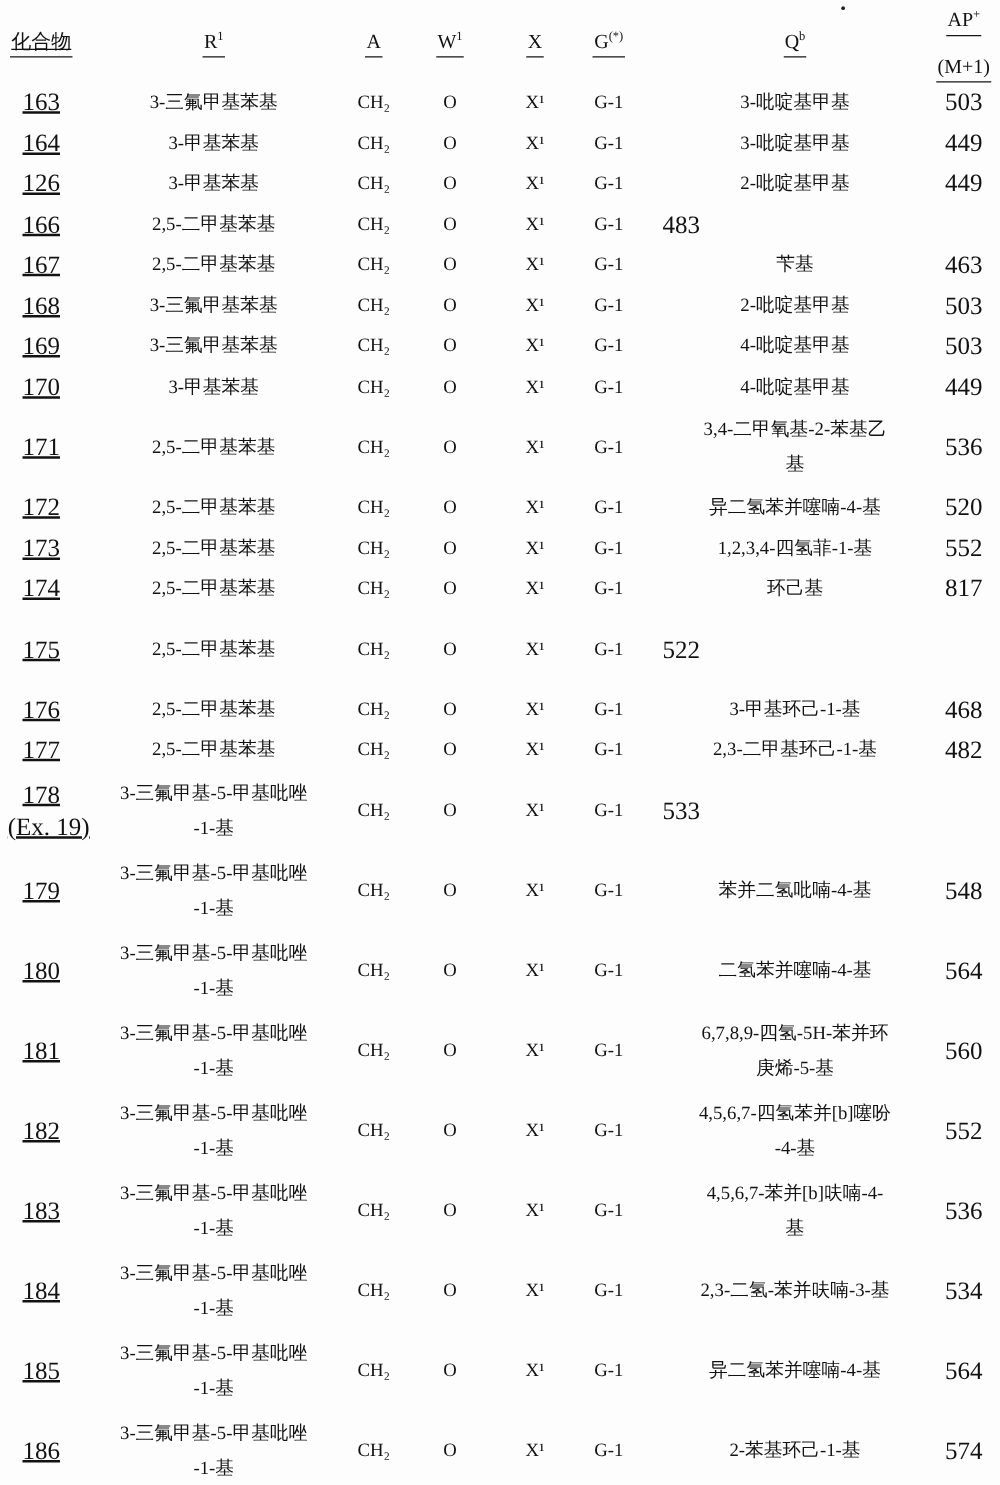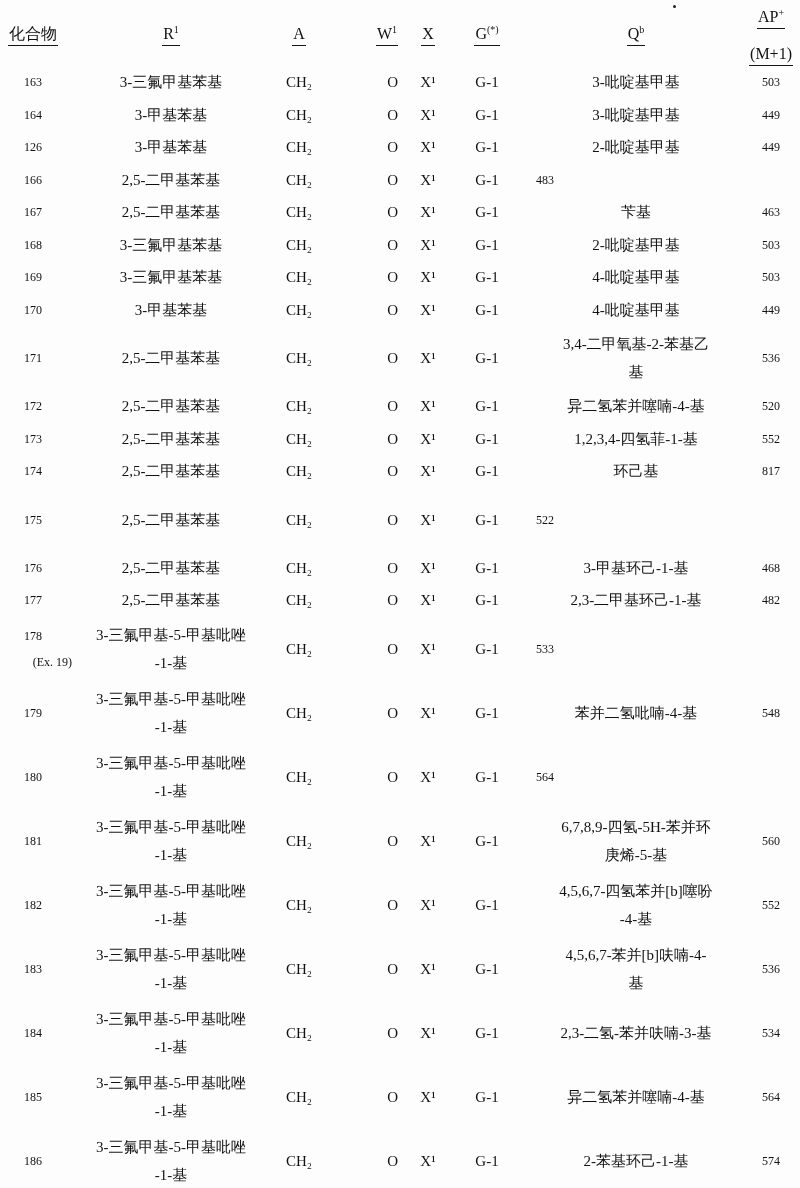--- a/index.html
+++ b/index.html
@@ -13,37 +13,37 @@
   .tbl{position:absolute;left:0;top:0;width:800px;display:flex;flex-direction:column;padding-top:4px;}
   .row{display:flex;align-items:center;}
   .row.single{height:32.5px;}
   .row.double{height:64px;}
   .row.header-row{height:62px;align-items:center;}
   .cell{
     display:flex;flex-direction:column;align-items:center;justify-content:center;
     text-align:center;white-space:pre-line;line-height:28px;height:100%;
     box-sizing:border-box;
   }
-  .c1{width:66px;}
+  .c1{width:66px;text-decoration:underline;}
   .c2{width:210px;}
   .c3{width:46px;}
-  .c4{width:76px;align-items:flex-end;}
+  .c4{width:76px;}
   .c5{width:60px;}
   .c6{width:58px;}
   .c7{width:226px;padding-left:14px;}
   .c8{width:58px;}
   .hdr-u{
     border-bottom:1.5px solid #151515;padding:0 1px 2px 1px;
     font-size:16px;line-height:18px;white-space:nowrap;
   }
   .hdr-sup{font-size:10px;line-height:0;}
   .header-row .stack{justify-content:space-between;padding-top:4px;gap:8px;}
-  .note-line{display:block;width:100%;text-align:right;line-height:26px;margin-left:12px;}
+  .note-line{display:block;width:100%;text-align:center;line-height:26px;margin-left:12px;}
   .comp-line{display:block;width:100%;text-align:center;line-height:26px;}
-  .cell.num{font-size:12px;}
+  .cell.num{font-size:20px;}
 </style>
 </head>
 <body>
 
 <div class="page">
   <div id="specks">
       <div class="speck" style="left: 673px; top: 5px;"></div>
     </div>
   <div class="tbl" id="tbl">
       <div class="row header-row">
@@ -227,20 +227,21 @@
         <div class="cell c8 num">548</div>
       </div>
       <div class="row double">
         <div class="cell c1 num">180</div>
         <div class="cell c2">3-三氟甲基-5-甲基吡唑
 -1-基</div>
         <div class="cell c3">CH₂</div>
         <div class="cell c4">O</div>
         <div class="cell c5">X¹</div>
         <div class="cell c6">G-1</div>
+        <div class="cell c7">二氢苯并噻喃-4-基</div>
         <div class="cell c8 num">564</div>
       </div>
       <div class="row double">
         <div class="cell c1 num">181</div>
         <div class="cell c2">3-三氟甲基-5-甲基吡唑
 -1-基</div>
         <div class="cell c3">CH₂</div>
         <div class="cell c4">O</div>
         <div class="cell c5">X¹</div>
         <div class="cell c6">G-1</div>

